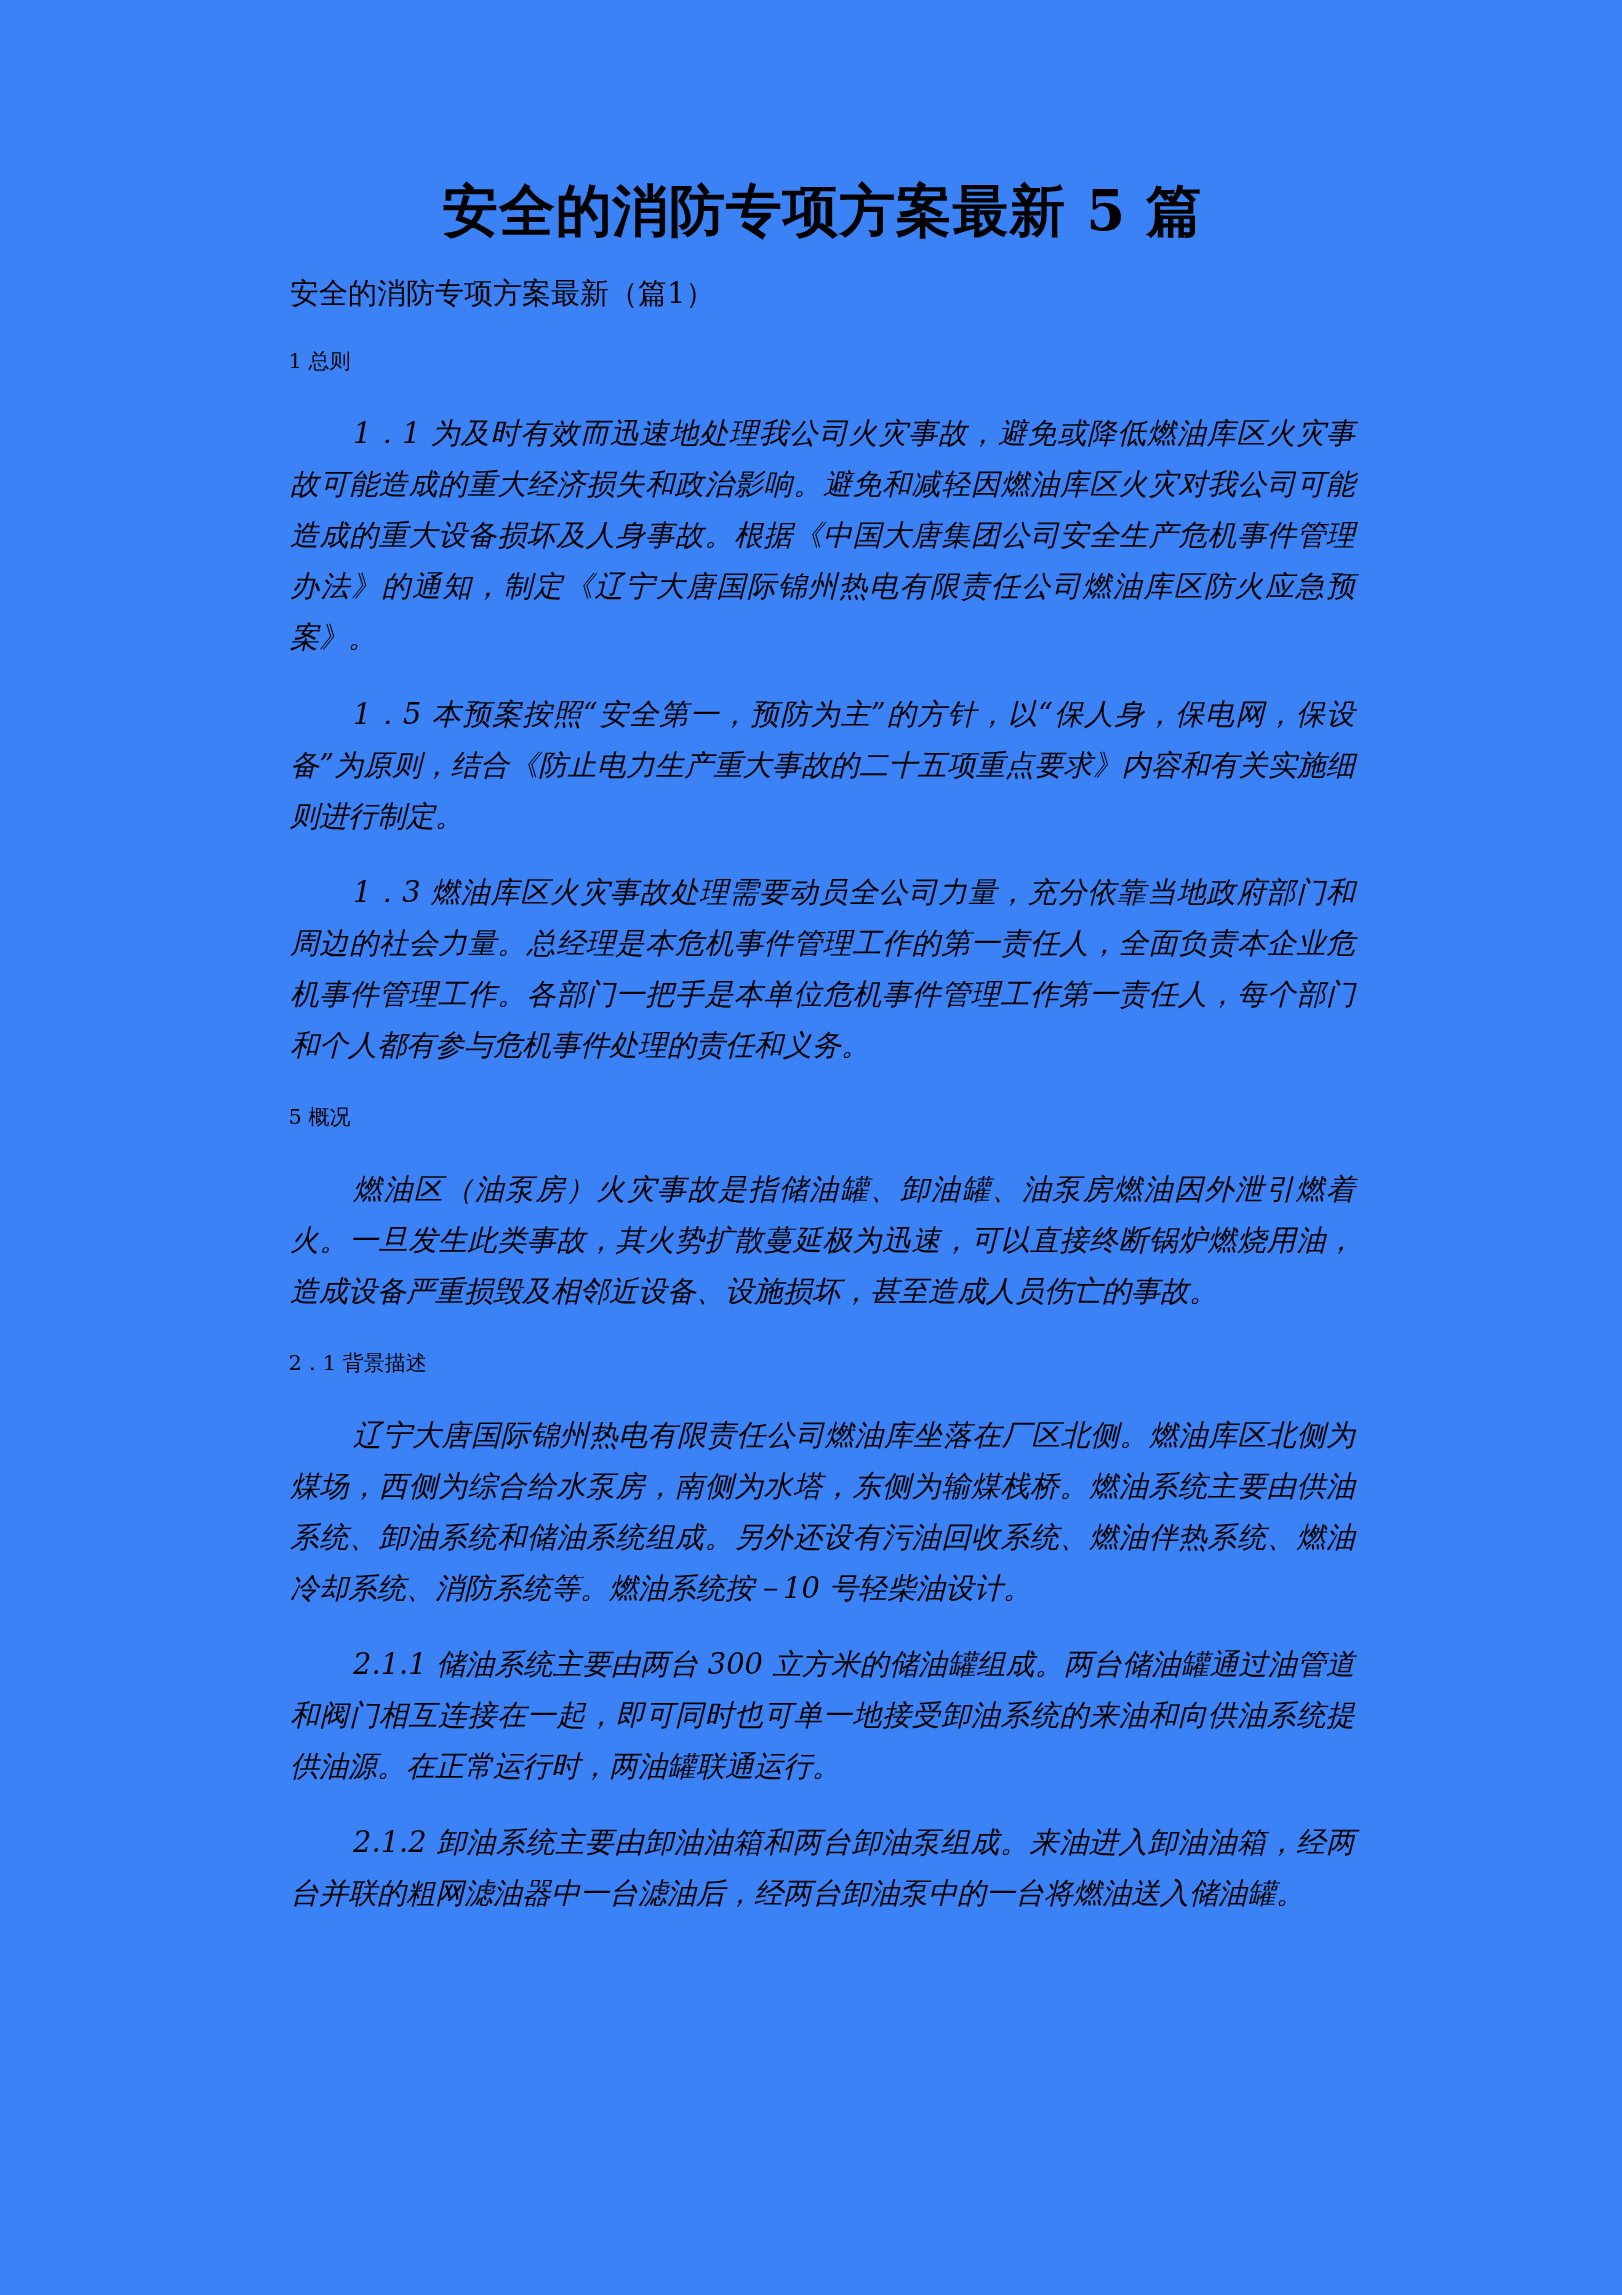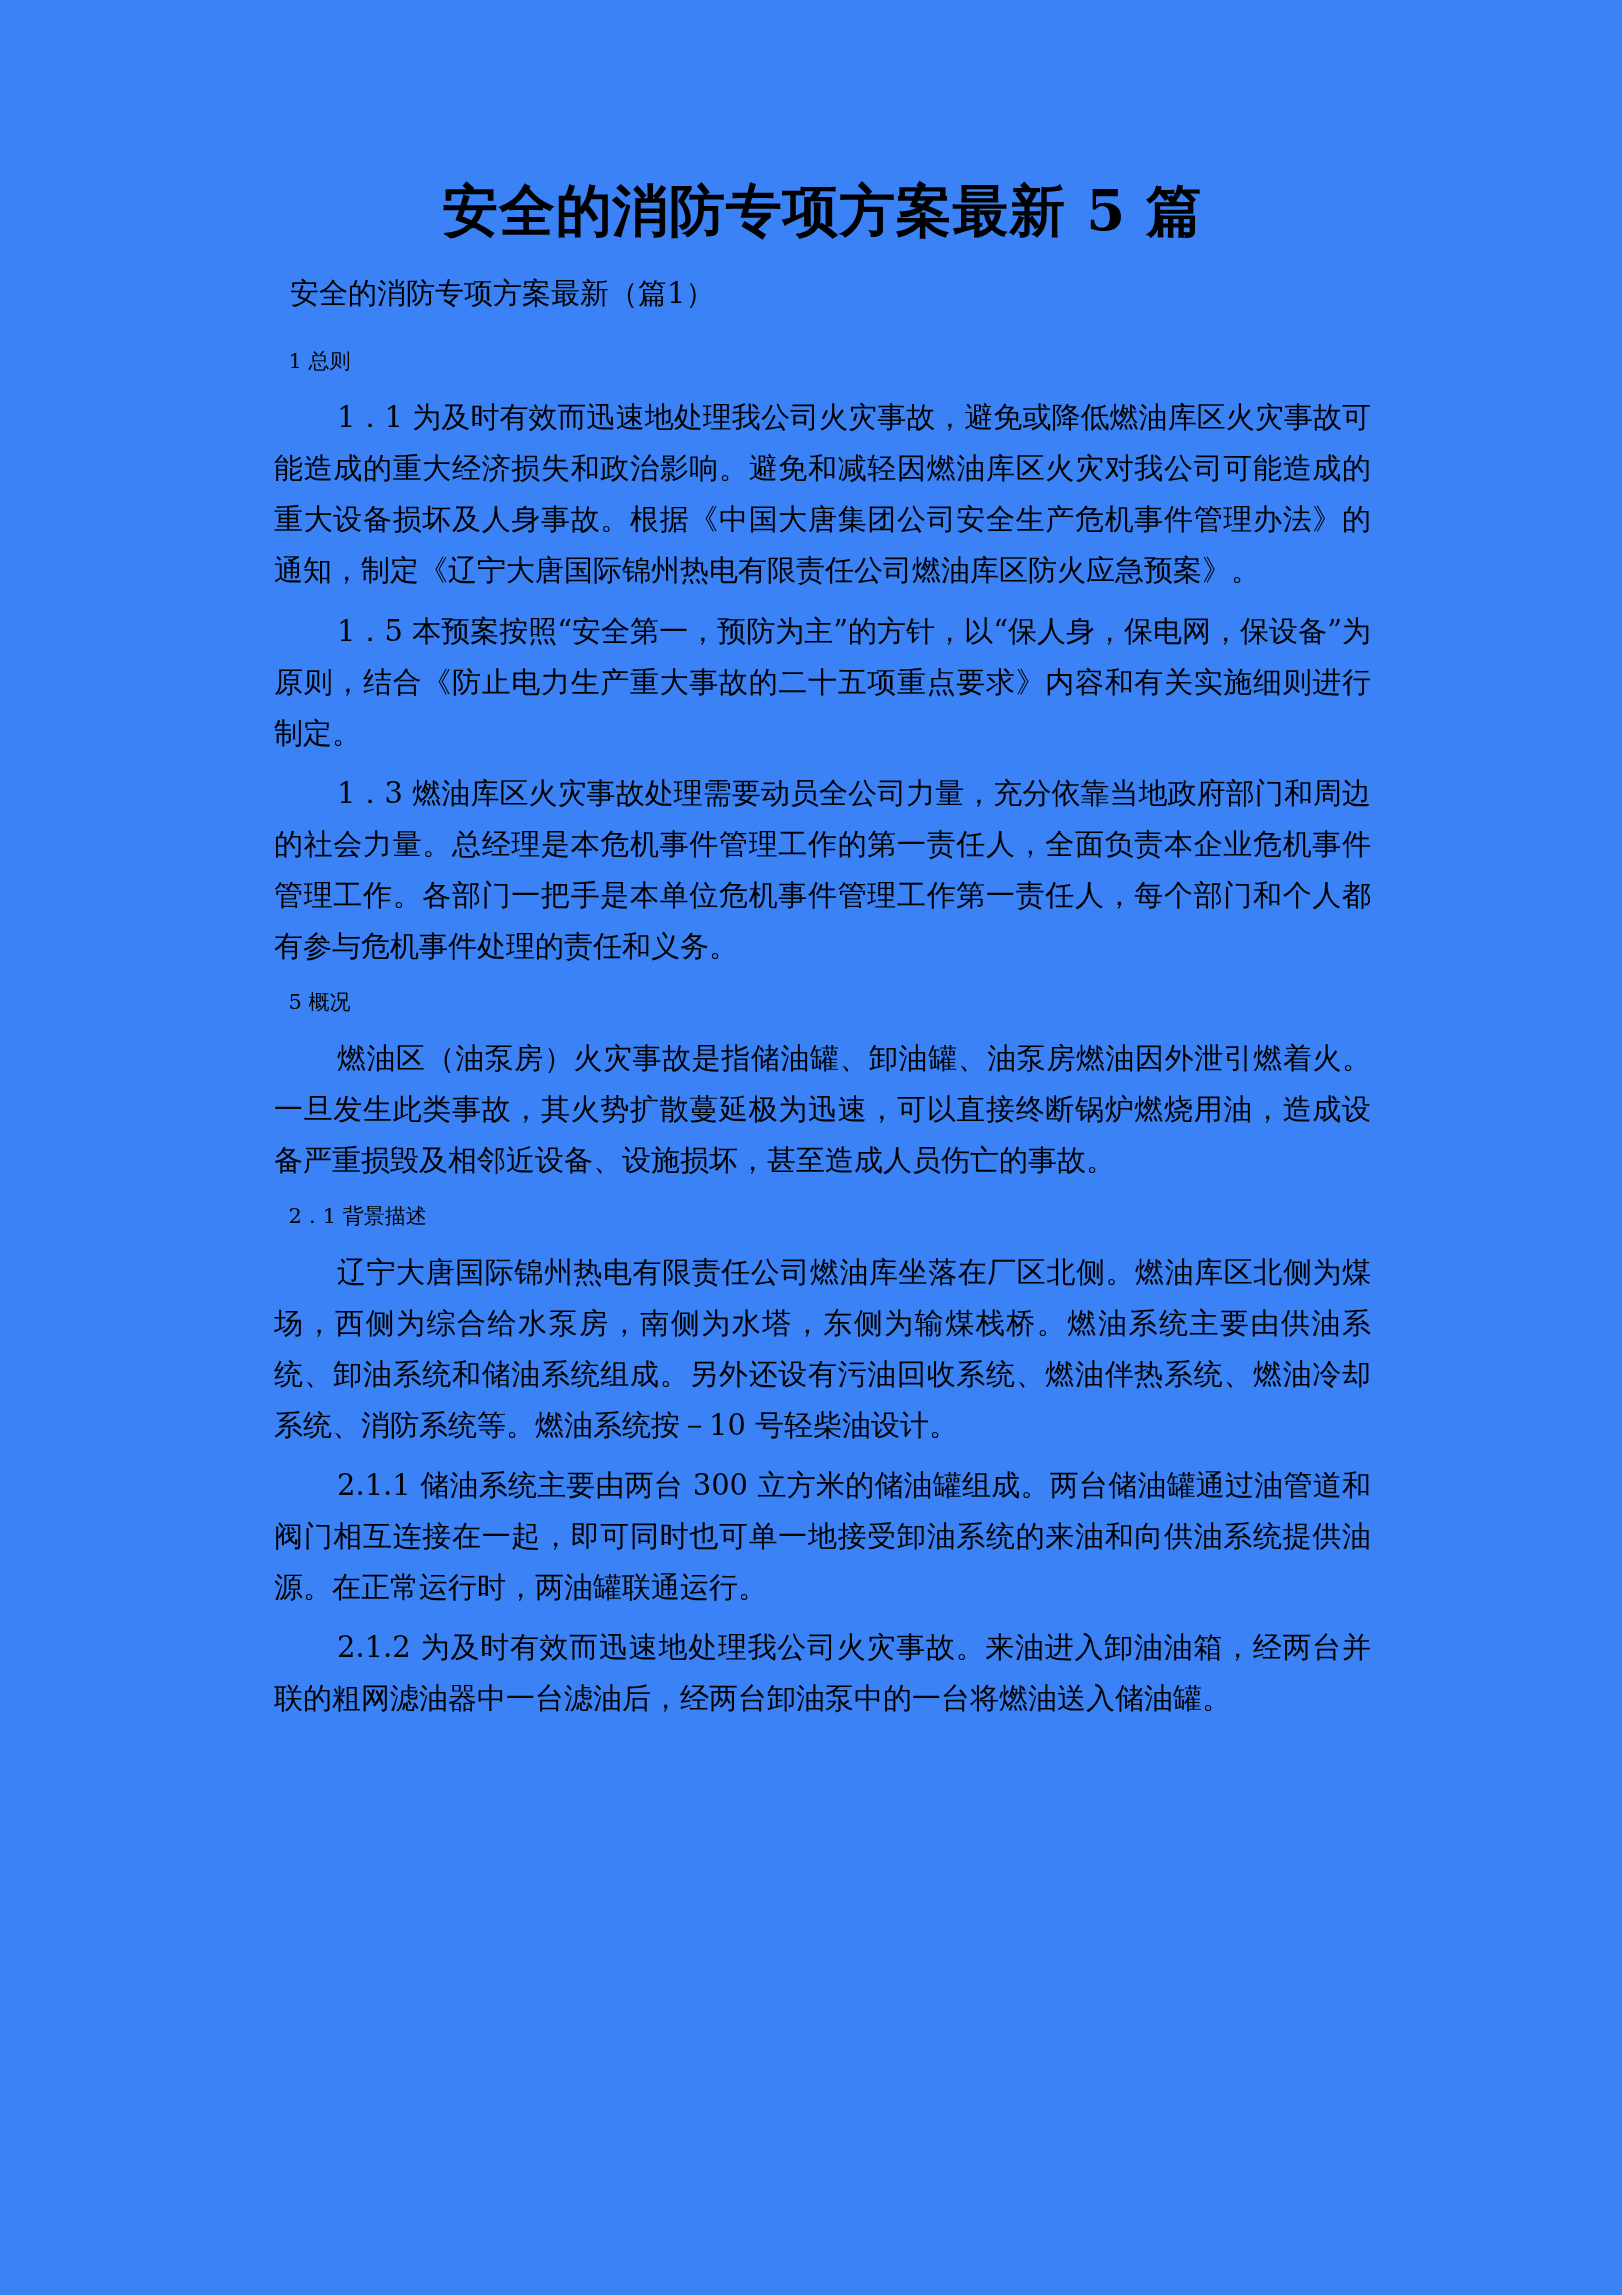--- a/index.html
+++ b/index.html
@@ -43,26 +43,27 @@
   .heading {
     font-size: 21px;
     line-height: 44px;
     margin: 0;
     padding-top: 7.9px;
     text-indent: 14.4px;
   }
   .para {
     font-size: 29px;
     line-height: 51px;
-    margin: 0;
+    margin: 16px;
     padding-top: 9.2px;
     text-indent: 63px;
     text-align: justify;
     text-justify: inter-character;
     word-break: break-all;
+    font-style: italic;
   }
 </style>
 </head>
 <body>
 
 <div class="page">
   <div class="content">
 
     <h1 class="doc-title">安全的消防专项方案最新 5 篇</h1>
 
@@ -71,18 +72,18 @@
     <div id="blocks">
         <p class="heading">1 总则</p>
         <p class="para">1．1 为及时有效而迅速地处理我公司火灾事故，避免或降低燃油库区火灾事故可能造成的重大经济损失和政治影响。避免和减轻因燃油库区火灾对我公司可能造成的重大设备损坏及人身事故。根据《中国大唐集团公司安全生产危机事件管理办法》的通知，制定《辽宁大唐国际锦州热电有限责任公司燃油库区防火应急预案》。</p>
         <p class="para">1．5 本预案按照“安全第一，预防为主”的方针，以“保人身，保电网，保设备”为原则，结合《防止电力生产重大事故的二十五项重点要求》内容和有关实施细则进行制定。</p>
         <p class="para">1．3 燃油库区火灾事故处理需要动员全公司力量，充分依靠当地政府部门和周边的社会力量。总经理是本危机事件管理工作的第一责任人，全面负责本企业危机事件管理工作。各部门一把手是本单位危机事件管理工作第一责任人，每个部门和个人都有参与危机事件处理的责任和义务。</p>
         <p class="heading">5 概况</p>
         <p class="para">燃油区（油泵房）火灾事故是指储油罐、卸油罐、油泵房燃油因外泄引燃着火。一旦发生此类事故，其火势扩散蔓延极为迅速，可以直接终断锅炉燃烧用油，造成设备严重损毁及相邻近设备、设施损坏，甚至造成人员伤亡的事故。</p>
         <p class="heading">2．1 背景描述</p>
         <p class="para">辽宁大唐国际锦州热电有限责任公司燃油库坐落在厂区北侧。燃油库区北侧为煤场，西侧为综合给水泵房，南侧为水塔，东侧为输煤栈桥。燃油系统主要由供油系统、卸油系统和储油系统组成。另外还设有污油回收系统、燃油伴热系统、燃油冷却系统、消防系统等。燃油系统按－10 号轻柴油设计。</p>
         <p class="para">2.1.1 储油系统主要由两台 300 立方米的储油罐组成。两台储油罐通过油管道和阀门相互连接在一起，即可同时也可单一地接受卸油系统的来油和向供油系统提供油源。在正常运行时，两油罐联通运行。</p>
-        <p class="para">2.1.2 为及时有效而迅速地处理我公司火灾事故。来油进入卸油油箱，经两台并联的粗网滤油器中一台滤油后，经两台卸油泵中的一台将燃油送入储油罐。</p>
+        <p class="para">2.1.2 卸油系统主要由卸油油箱和两台卸油泵组成。来油进入卸油油箱，经两台并联的粗网滤油器中一台滤油后，经两台卸油泵中的一台将燃油送入储油罐。</p>
       </div>
 
   </div>
 </div>
 
 
 </body></html>

